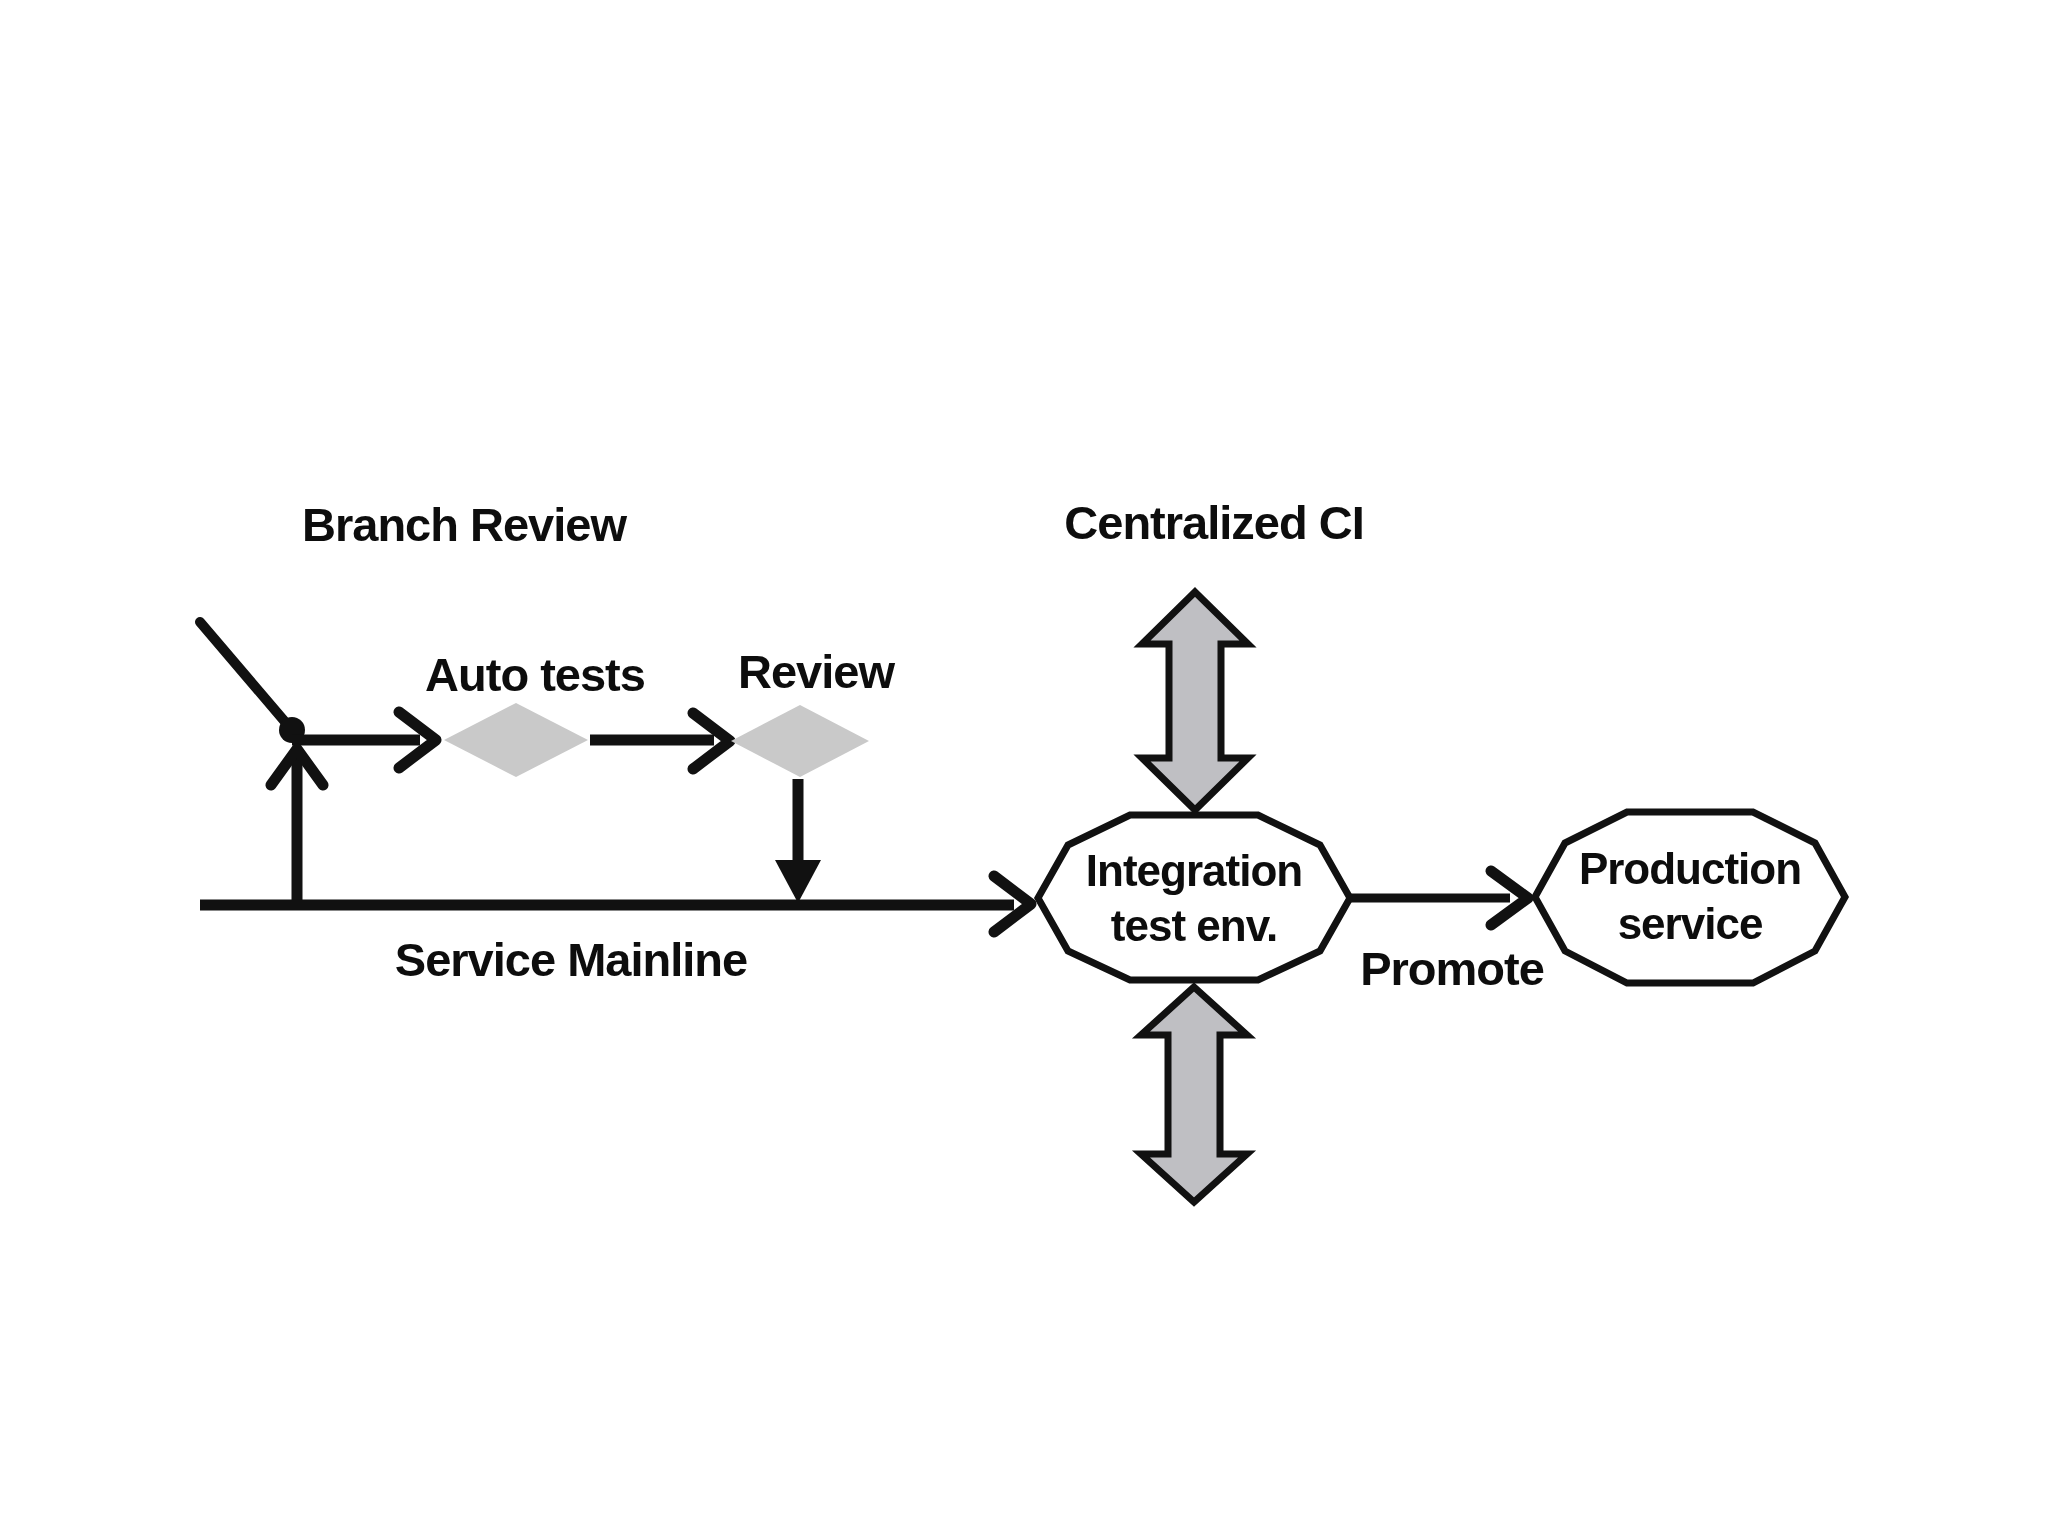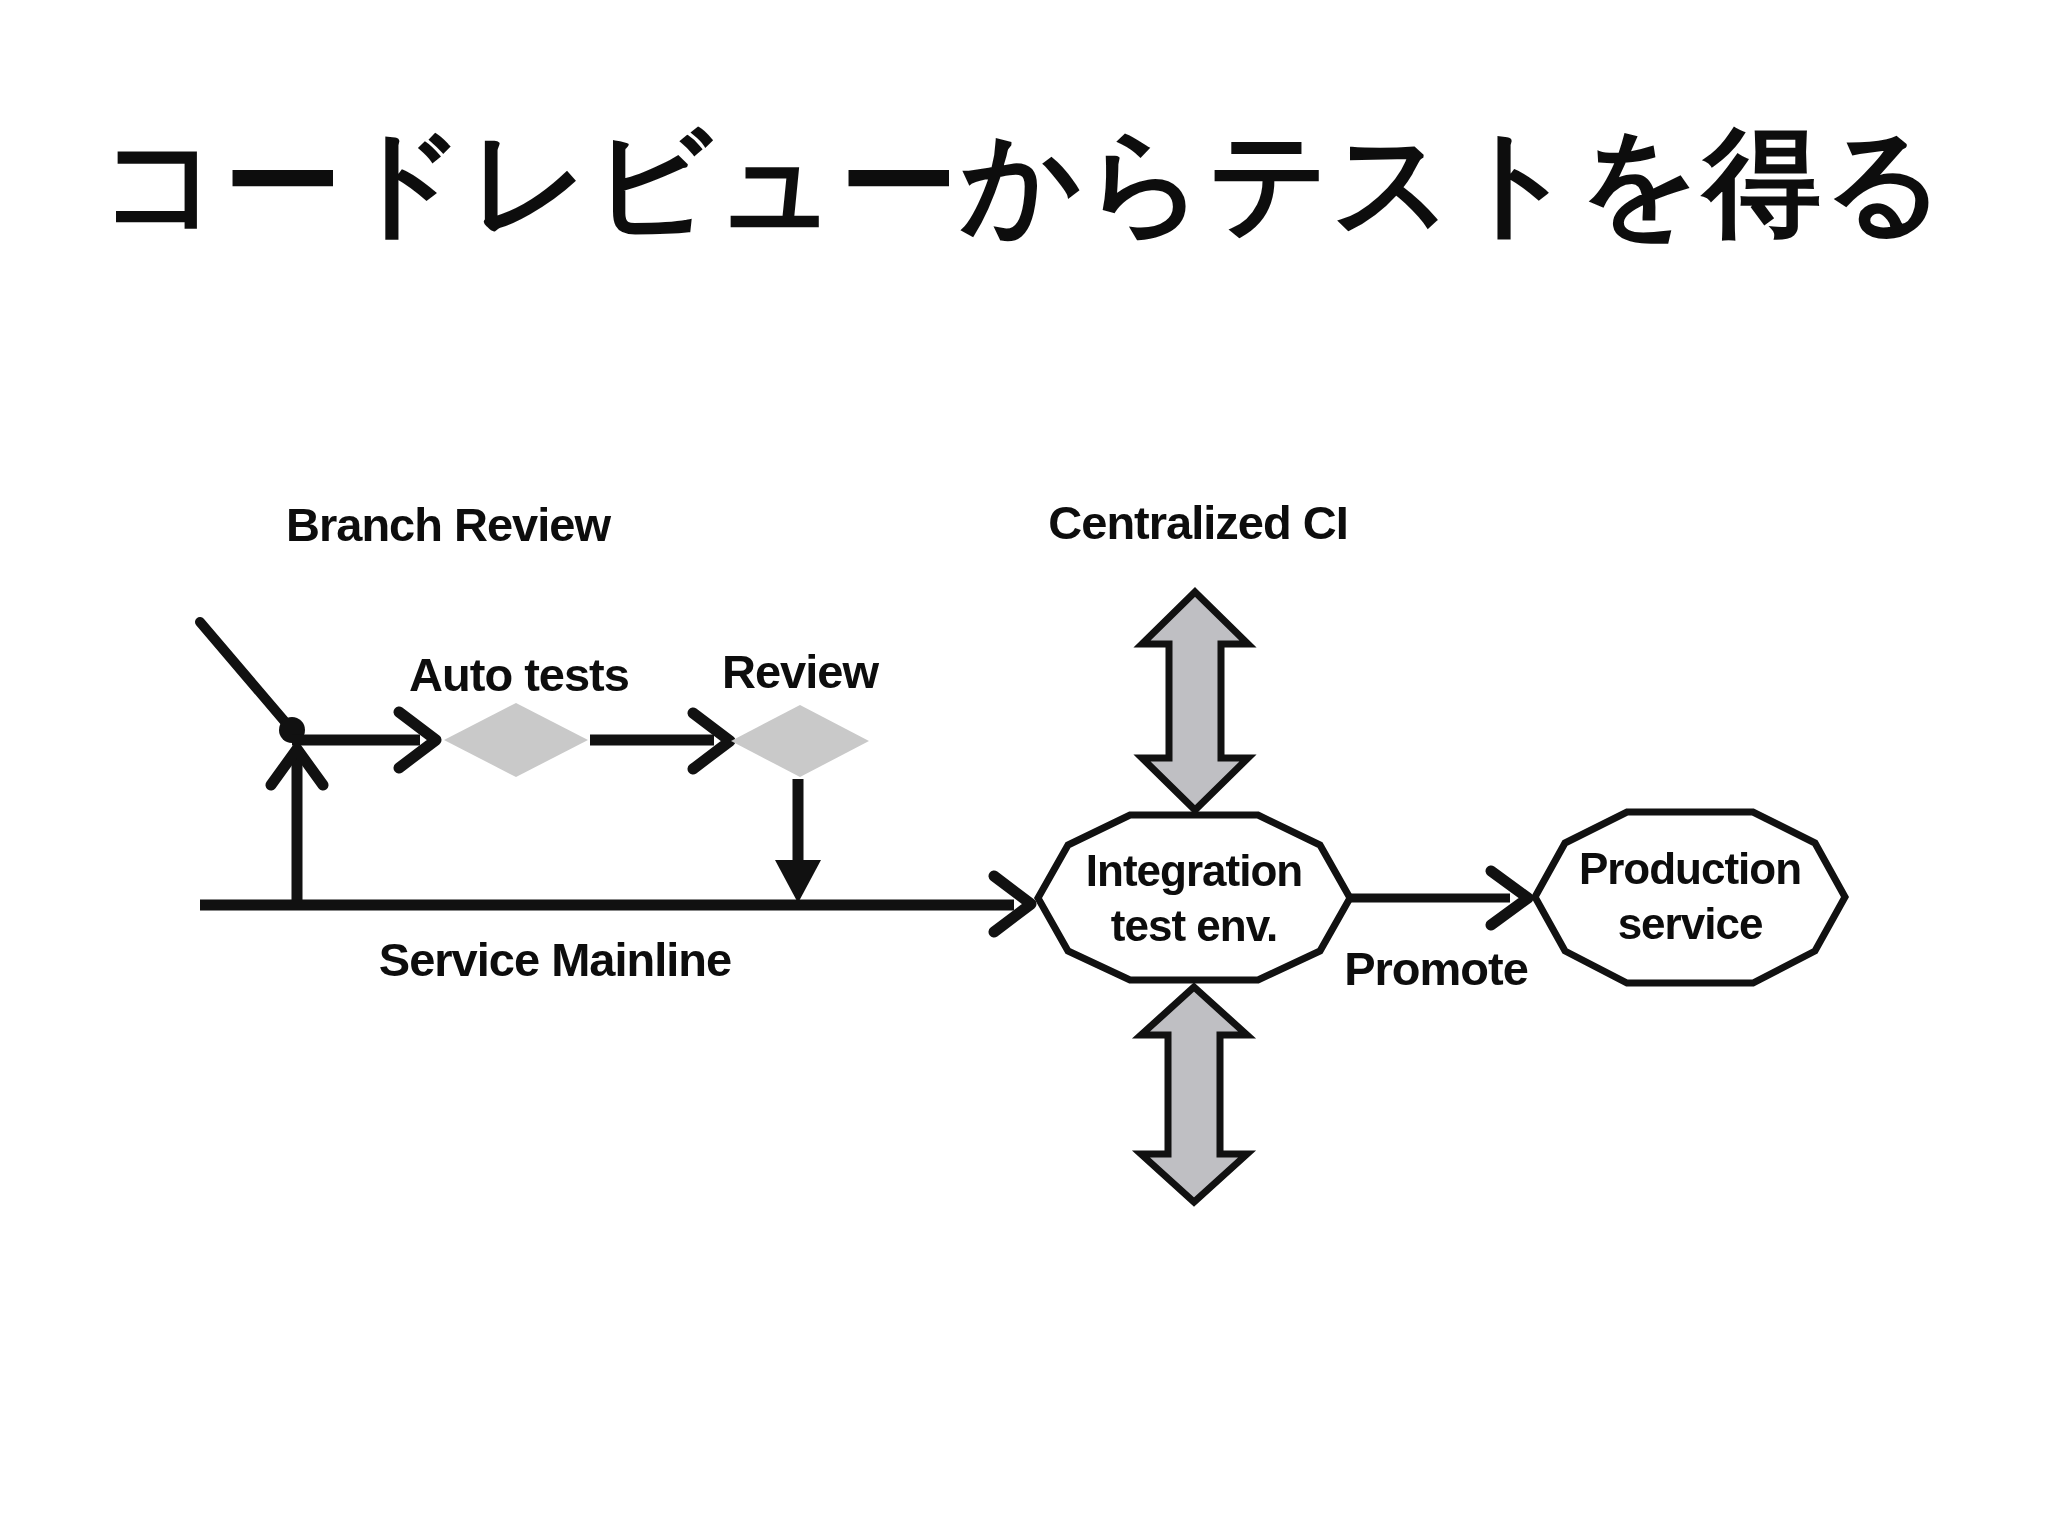--- a/index.html
+++ b/index.html
@@ -32,20 +32,21 @@
   }
   .lbl {
     position: absolute;
     transform: translateX(-50%);
     white-space: nowrap;
     font-weight: bold;
     font-size: 47px;
     line-height: 1.05;
     letter-spacing: -1px;
     color: #0d0d0d;
+    margin-left: 16px;
   }
   .node-text {
     position: absolute;
     transform: translateX(-50%);
     text-align: center;
     font-weight: bold;
     font-size: 44px;
     line-height: 55px;
     letter-spacing: -1px;
     color: #0d0d0d;
@@ -54,21 +55,20 @@
   .ln   { stroke: #111111; fill: none; }
   .thick{ stroke-width: 11px; }
   .chev { stroke: #111111; fill: none; stroke-width: 11px; stroke-linecap: round; stroke-linejoin: round; }
   .outlined { stroke: #111111; stroke-width: 7px; stroke-linejoin: miter; }
 </style>
 </head>
 <body>
 
 <div class="slide">
 
-  <h1 class="title">コードレビューからテストを得る</h1>
 
   <svg class="diagram-svg" viewBox="0 0 2048 1536" xmlns="http://www.w3.org/2000/svg">
 
     <line class="ln" x1="200" y1="622" x2="292" y2="730" stroke-width="10" stroke-linecap="round"></line>
     <circle cx="292" cy="730" r="13" fill="#111111"></circle>
 
     <line class="ln thick" x1="292" y1="740" x2="420" y2="740"></line>
     <polyline class="chev" points="399,712 436,740 399,768"></polyline>
 
     <polygon points="516,703 588,740 516,777 444,740" fill="#c9c9c9"></polygon>

